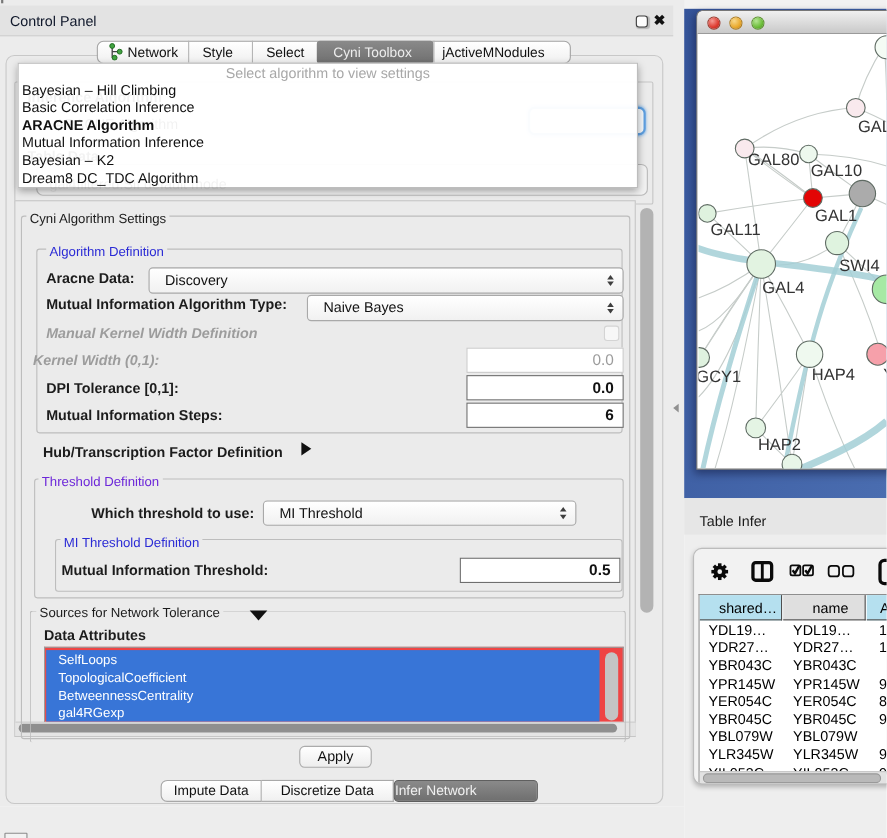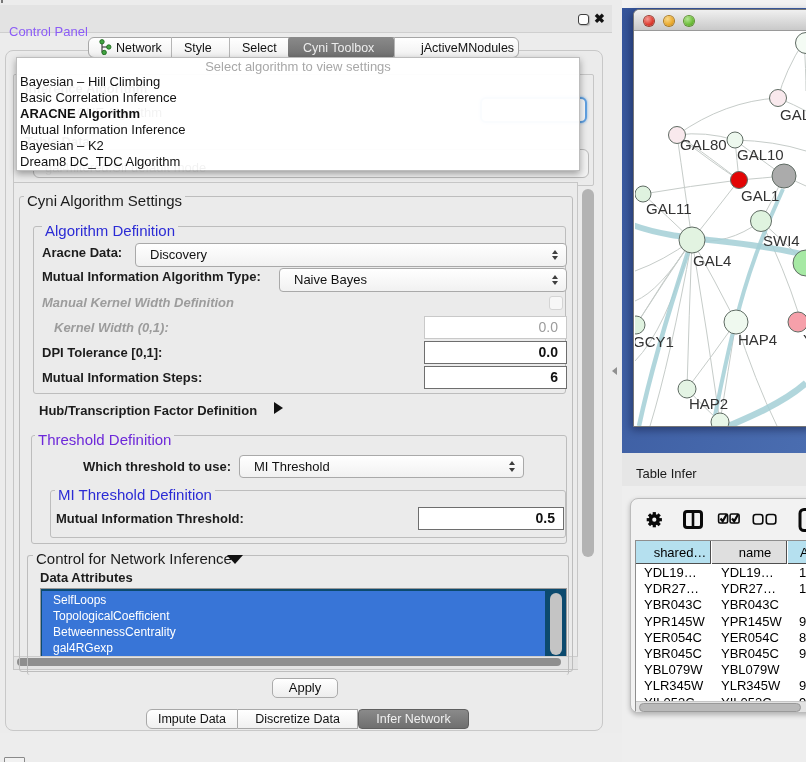--- a/index.html
+++ b/index.html
@@ -8,33 +8,33 @@
 .abs { position:absolute; }
 .lbl { font-size:13px; color:#1c1c1c; font-weight:bold; white-space:nowrap; }
 .dis { color:#9c9c9c;font-style:italic; }
 .combo { position:absolute; background:linear-gradient(#ffffff,#f1f1f1); border:1px solid #a9a9a9; border-radius:4px; font-size:13px; color:#111; }
 .combo .ctext { position:absolute; left:14px; top:3px; white-space:nowrap; }
 .arr { position:absolute; right:7px; top:0; bottom:0; width:9px; display:flex; flex-direction:column; justify-content:center; align-items:center; }
 .arr .up { width:0;height:0;border-left:3.5px solid transparent;border-right:3.5px solid transparent;border-bottom:4.5px solid #3e3e3e; margin-bottom:2.5px;}
 .arr .dn { width:0;height:0;border-left:3.5px solid transparent;border-right:3.5px solid transparent;border-top:4.5px solid #3e3e3e;}
 .field { position:absolute; background:#fff; font-size:14px; font-weight:bold; text-align:right; }
 .grp { position:absolute; border:1px solid #bdbdbd; border-radius:3px; }
-.gtitle { position:absolute; font-size:15px; background:#ebebeb; padding:0 3px; white-space:nowrap; }
+.gtitle { position:absolute; font-size:12px; background:#ebebeb; padding:0 3px; white-space:nowrap; }
 </style>
 </head>
 <body>
 
 <div class="abs" style="left:0;top:0;width:806px;height:8px;background:#f2f2f2;"></div>
 <div class="abs" style="left:0;top:0;width:622px;height:733px;background:#ececec;"></div>
 <div class="abs" style="left:0;top:733px;width:622px;height:29px;background:#ededed;"></div>
 <div class="abs" style="left:622px;top:8px;width:184px;height:445px;background:linear-gradient(115deg,#35549a,#4a6db0);"></div>
 <div class="abs" style="left:622px;top:453px;width:184px;height:309px;background:#eeeeee;"></div>
 
 <div class="abs" style="left:0;top:5px;width:612px;height:28px;background:#e3e3e3;border-bottom:1px solid #cfcfcf;"></div>
-<div class="abs" style="left:9px;top:24px;font-size:13px;color:#8b5cf6;">Control Panel</div>
+<div class="abs" style="left:9px;top:12px;font-size:13px;color:#0f172a;">Control Panel</div>
 <div class="abs" style="left:1px;top:0;width:2px;height:3px;background:#777;"></div>
 <div class="abs" style="left:578px;top:14px;width:11px;height:11px;border:1.5px solid #3f3f3f;border-radius:3px;background:#fdfdfd;box-shadow:1px 1px 1px rgba(0,0,0,0.2);"></div>
 <div class="abs" style="left:594px;top:11px;font-size:13px;font-weight:bold;color:#111;">✖</div>
 
 <div class="abs" style="left:5px;top:50px;width:598px;height:681px;background:#ebebeb;border:1px solid #c8c8c8;border-radius:8px;"></div>
 
 <div class="abs" style="left:13px;top:74px;width:581px;height:112px;border:1px solid #c6c6c6;border-radius:2px;"></div>
 <div class="abs" style="left:480px;top:97px;width:107px;height:26px;background:#f4f7fa;border:2px solid #5e9fe0;border-radius:6px;box-shadow:0 0 3px #7ab2e8;"></div>
 <div class="abs" style="left:33px;top:149px;width:556px;height:29px;background:#f2f2f2;border:1px solid #b9b9b9;border-radius:6px;"></div>
 
@@ -65,21 +65,21 @@
   <span class="ctext">Naive Bayes</span>
   <span class="arr">
       <span class="up"></span>
       <span class="dn"></span>
     </span>
 </div>
 
 <div class="lbl dis abs" style="left:42px;top:295px;">Manual Kernel Width Definition</div>
 <div class="abs" style="left:549px;top:296px;width:14px;height:14px;background:#f7f7f7;border:1px solid #d4d4d4;border-radius:3px;"></div>
 
-<div class="lbl dis abs" style="left:54px;top:320px;">Kernel Width (0,1):</div>
+<div class="lbl dis abs" style="left:30px;top:320px;">Kernel Width (0,1):</div>
 <div class="field" style="left:424px;top:316px;width:143px;height:23px;border:1px solid #c9c9c9;color:#9c9c9c;padding:2px 8px 0 0;font-weight:normal;">0.0</div>
 
 <div class="lbl abs" style="left:42px;top:345px;">DPI Tolerance [0,1]:</div>
 <div class="field" style="left:424px;top:341px;width:143px;height:23px;border:1px solid #6e6e6e;color:#111;padding:2px 8px 0 0;">0.0</div>
 
 <div class="lbl abs" style="left:42px;top:370px;">Mutual Information Steps:</div>
 <div class="field" style="left:424px;top:366px;width:143px;height:23px;border:1px solid #6e6e6e;color:#111;padding:2px 8px 0 0;">6</div>
 
 <div class="lbl abs" style="left:39px;top:403px;">Hub/Transcription Factor Definition</div>
 <div class="abs" style="left:274px;top:402px;width:0;height:0;border-top:6px solid transparent;border-bottom:6px solid transparent;border-left:9px solid #111;"></div>
@@ -95,52 +95,52 @@
       <span class="dn"></span>
     </span>
 </div>
 
 <div class="grp" style="left:50px;top:490px;width:516px;height:48px;"></div>
 <div class="gtitle" style="left:55px;top:486px;color:#2b2bd5;">MI Threshold Definition</div>
 <div class="lbl abs" style="left:56px;top:511px;">Mutual Information Threshold:</div>
 <div class="field" style="left:418px;top:507px;width:146px;height:23px;border:1px solid #6e6e6e;color:#111;padding:2px 8px 0 0;">0.5</div>
 
 <div class="grp" style="left:27px;top:555px;width:542px;height:120px;border-bottom:none;"></div>
-<div class="gtitle" style="left:33px;top:550px;color:#1c1c1c;font-weight:normal;">Control for Network Inference</div>
+<div class="gtitle" style="left:33px;top:550px;color:#1c1c1c;font-weight:normal;">Sources for Network Tolerance</div>
 <div class="abs" style="left:227px;top:555px;width:0;height:0;border-left:8px solid transparent;border-right:8px solid transparent;border-top:9px solid #111;"></div>
 <div class="lbl abs" style="left:40px;top:570px;">Data Attributes</div>
-<div class="abs" style="left:40px;top:588px;width:527px;height:68px;background:#0c4a6e;border:1px solid #9a9a9a;border-bottom:none;overflow:hidden;padding-left:16px;">
+<div class="abs" style="left:40px;top:588px;width:527px;height:68px;background:#ef4444;border:1px solid #9a9a9a;border-bottom:none;overflow:hidden;padding-left:16px;">
   <div style="position:absolute;left:1px;top:2px;width:503px;height:66px;background:#3875d7;"></div>
   <div style="position:absolute;left:12px;top:3px;font-size:12px;color:#fff;line-height:16px;">SelfLoops<br>TopologicalCoefficient<br>BetweennessCentrality<br>gal4RGexp</div>
   <div style="position:absolute;left:509px;top:4px;width:12px;height:62px;background:#c4c4c4;border-radius:6px;"></div>
 </div>
 
 <div class="abs" style="left:272px;top:678px;width:66px;height:20px;background:linear-gradient(#ffffff,#ededed);border:1px solid #ababab;border-radius:5px;text-align:center;font-size:13px;color:#111;padding-top:1px;">Apply</div>
 
 <div class="abs" style="left:146px;top:709px;width:92px;height:20px;background:linear-gradient(#ffffff,#f0f0f0);border:1px solid #a8a8a8;border-radius:6px 0 0 6px;text-align:center;font-size:12.5px;color:#111;padding-top:2px;">Impute Data</div>
 <div class="abs" style="left:238px;top:709px;width:120px;height:20px;background:linear-gradient(#ffffff,#f0f0f0);border:1px solid #a8a8a8;border-left:none;text-align:center;font-size:12.5px;color:#111;padding-top:2px;">Discretize Data</div>
-<div class="abs" style="left:358px;top:709px;width:111px;height:20px;background:linear-gradient(#8a8a8a,#6f6f6f);border:1px solid #5f5f5f;border-radius:4px;text-align:center;font-size:12.5px;color:#f0f0f0;padding-top:2px;">Infer Network</div>
+<div class="abs" style="left:358px;top:709px;width:131px;height:20px;background:linear-gradient(#8a8a8a,#6f6f6f);border:1px solid #5f5f5f;border-radius:4px;font-size:12.5px;color:#f0f0f0;padding-top:2px;">Infer Network</div>
 
 <div class="abs" style="left:88px;top:37px;width:431px;height:21px;background:linear-gradient(#ffffff,#f0f0f0);border:1px solid #a6a6a6;border-radius:6px;"></div>
 <div class="abs" style="left:171px;top:37px;width:1px;height:21px;background:#b5b5b5;"></div>
 <div class="abs" style="left:229px;top:37px;width:1px;height:21px;background:#b5b5b5;"></div>
 <div class="abs" style="left:288px;top:37px;width:106px;height:21px;background:linear-gradient(#8a8a8a,#6f6f6f);border-radius:3px;"></div>
 <div class="abs" style="left:394px;top:37px;width:1px;height:21px;background:#b5b5b5;"></div>
 <svg class="abs" style="left:99px;top:39px;" width="13" height="16">
   <line x1="3" y1="3" x2="3" y2="13.5" stroke="#444" stroke-width="1.2"></line>
   <line x1="3" y1="8" x2="9.5" y2="8" stroke="#444" stroke-width="1.2"></line>
   <circle cx="3" cy="2.8" r="2.2" fill="#41a441" stroke="#1e6b1e" stroke-width="0.9"></circle>
   <circle cx="9.8" cy="8" r="2.2" fill="#41a441" stroke="#1e6b1e" stroke-width="0.9"></circle>
   <circle cx="5.2" cy="13.5" r="2.2" fill="#41a441" stroke="#1e6b1e" stroke-width="0.9"></circle>
 </svg>
 <div class="abs" style="left:116px;top:41px;font-size:12.5px;color:#111;">Network</div>
 <div class="abs" style="left:184px;top:41px;font-size:12.5px;color:#111;">Style</div>
 <div class="abs" style="left:242px;top:41px;font-size:12.5px;color:#111;">Select</div>
 <div class="abs" style="left:303px;top:41px;font-size:12.5px;color:#ededed;">Cyni Toolbox</div>
-<div class="abs" style="left:421px;top:41px;font-size:12.5px;color:#111;">jActiveMNodules</div>
+<div class="abs" style="left:402px;top:41px;font-size:12.5px;color:#111;">jActiveMNodules</div>
 
 <div class="abs" style="left:16px;top:57px;width:564px;height:114px;background:rgba(255,255,255,0.97);border:1px solid #bdbdbd;box-shadow:0 3px 7px rgba(0,0,0,0.35);"></div>
 <div class="abs" style="left:0;top:59px;width:596px;text-align:center;font-size:13px;color:#a8a8a8;">Select algorithm to view settings</div>
 <div class="abs" style="left:20px;top:74px;font-size:13px;color:#111;line-height:16px;">Bayesian – Hill Climbing<br>Basic Correlation Inference<br><b>ARACNE Algorithm</b><br>Mutual Information Inference<br>Bayesian – K2<br>Dream8 DC_TDC Algorithm</div>
 
 <div class="abs lbl" style="left:25px;top:81px;opacity:0.05;">Inference Algorithm</div>
 <div class="abs" style="left:50px;top:105px;opacity:0.05;font-size:13px;">ARACNE Algorithm</div>
 <div class="abs lbl" style="left:25px;top:134px;opacity:0.05;">Table Data</div>
 <div class="abs" style="left:45px;top:160px;opacity:0.05;font-size:13px;">gal4filtered.Sif default mode</div>
 

